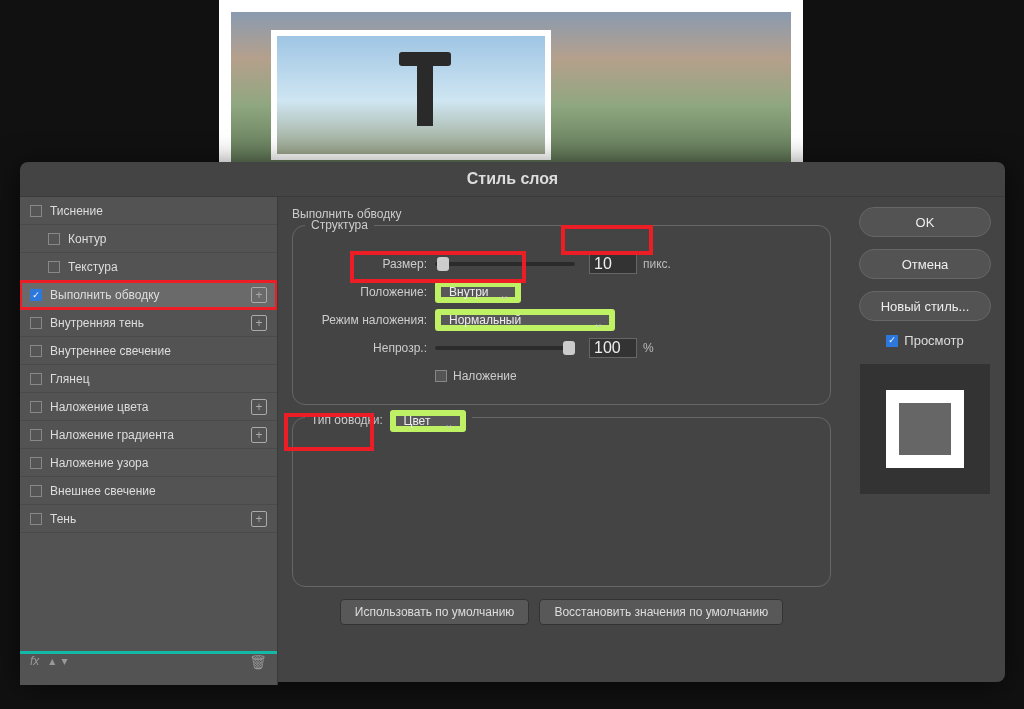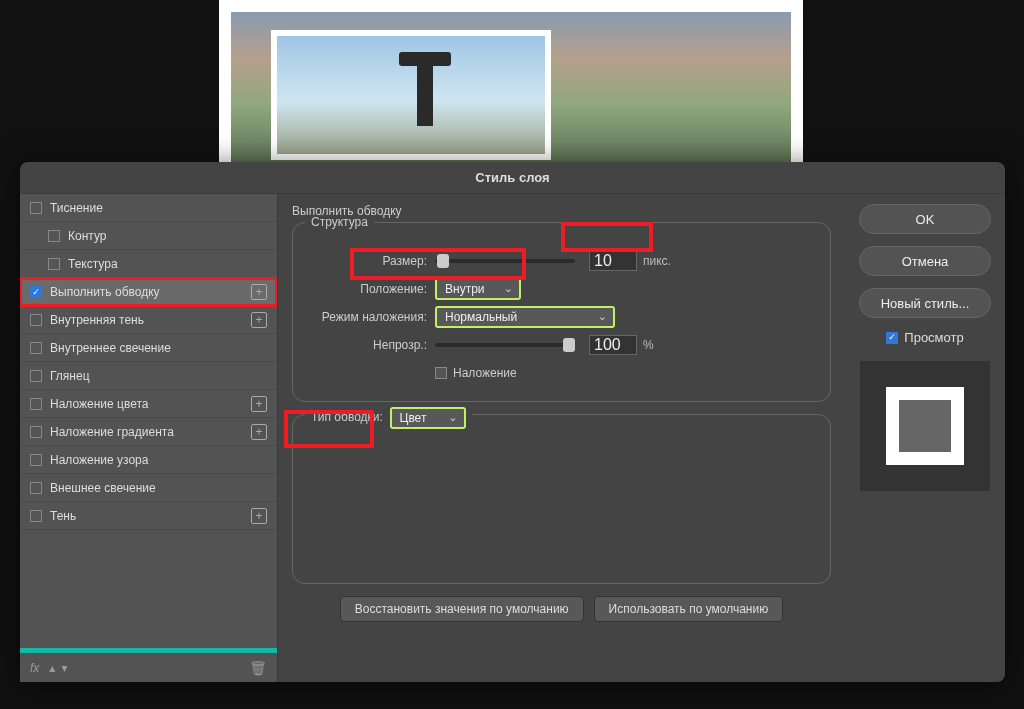--- a/index.html
+++ b/index.html
@@ -4,50 +4,50 @@
 <style>
   * { box-sizing: border-box; margin: 0; padding: 0; font-family: -apple-system, Arial, sans-serif; }
   body { background: #111; width: 1024px; height: 709px; overflow: hidden; position: relative; }
   
   .canvas-bg { position: absolute; top: 0; left: 219px; width: 584px; height: 180px; background: linear-gradient(180deg,#8a9bb0 0%,#b5a08c 30%,#8fa780 60%,#5a7050 100%); border: 12px solid #fff; }
   .canvas-bg .inner { position:absolute; top:18px; left:40px; width:280px; height:130px; background:linear-gradient(180deg,#9fc5e4 0%,#cfe6f2 55%,#9aa48a 100%); border:6px solid #fff; }
   .canvas-bg .statue { position:absolute; top:30px; left:140px; width:16px; height:60px; background:#2a2a2a; }
   .canvas-bg .statue::before { content:""; position:absolute; top:-14px; left:-18px; width:52px; height:14px; background:#2a2a2a; border-radius:3px; }
   
   .dialog-wrap { position:absolute; top:162px; left:20px; width:985px; height:520px; background:#444; border-radius:8px; box-shadow:0 4px 30px rgba(0,0,0,0.6); }
-  .dialog-title { text-align:center; color:#ddd; font-size:13px; font-weight:600; padding:8px 4px; border-bottom:1px solid #3a3a3a; }
+  .dialog-title { text-align:center; color:#ddd; font-size:16px; font-weight:600; padding:8px 4px; border-bottom:1px solid #3a3a3a; }
   
   .dialog-body { display:flex; height:calc(100% - 32px); }
   
   
   .side { width:258px; background:#535353; border-right:1px solid #3a3a3a; display:flex; flex-direction:column; }
   .side-list { flex:1; overflow:hidden; }
   .side-row { display:flex; align-items:center; height:28px; padding:0 10px; border-bottom:1px solid #4a4a4a; color:#ddd; font-size:12px; }
   .side-row.header { font-weight:500; }
   .side-row .add { margin-left:auto; width:16px; height:16px; border:1px solid #aaa; border-radius:2px; display:flex; align-items:center; justify-content:center; color:#aaa; font-size:12px; line-height:1; }
   .side-row .chk { width:12px; height:12px; border:1px solid #888; margin-right:8px; background:#555; display:inline-flex; align-items:center; justify-content:center; font-size:9px; color:#fff; }
   .side-row .indent { display:inline-block; width:18px; }
   .side-row.sel { background:#6a6a6a; }
   .redbox { outline:3px solid #ec1d25; outline-offset:-2px; }
   
-  .side-foot { height:34px; display:flex; align-items:center; padding:0 10px; border-top:5px solid #14b8a6; color:#999; font-size:12px; }
+  .side-foot { height:34px; display:flex; padding:0 10px; border-top:3px solid #14b8a6; color:#999; font-size:12px; }
   .side-foot .trash { margin-left:auto; font-size:14px; }
   
   
   .center { flex:1; padding:10px 14px; color:#ccc; font-size:12px; position:relative; }
   .sec-title { color:#ccc; font-size:12px; margin-bottom:4px; }
   .fieldset { border:1px solid #666; border-radius:13px; padding:10px 12px 14px 12px; margin-bottom:12px; }
   .fieldset .legend { position:relative; top:-18px; background:#444; display:inline-block; padding:0 6px; font-size:12px; color:#ccc; margin-bottom:-10px; }
   .frow { display:flex; align-items:center; height:28px; }
   .flabel { width:130px; text-align:right; padding-right:8px; color:#ccc; }
   .slider-track { flex:0 0 140px; height:4px; background:#2b2b2b; border-radius:2px; position:relative; margin-right:14px; }
   .slider-knob { position:absolute; top:-5px; width:12px; height:14px; background:#ccc; border-radius:3px; }
   .numfield { width:48px; height:20px; background:#333; border:1px solid #666; color:#eee; padding:0 4px; font-size:16px; }
   .unit { margin-left:6px; color:#bbb; }
-  .select { height:22px; background:#585858; border:2px solid #bef264; border-radius:3px; color:#eee; padding:0 20px 0 8px; font-size:12px; display:inline-flex; align-items:center; position:relative; }
+  .select { height:22px; background:#585858; border:6px solid #bef264; border-radius:3px; color:#eee; padding:0 20px 0 8px; font-size:12px; display:inline-flex; align-items:center; position:relative; }
   .select::after { content:"⌄"; position:absolute; right:6px; top:2px; color:#ccc; font-size:11px; }
   .chkbox { width:12px; height:12px; border:1px solid #888; background:#555; display:inline-block; margin-right:6px; vertical-align:middle; }
   .color-swatch { width:40px; height:22px; border:1px solid #000; background:#fff; display:inline-block; vertical-align:middle; }
   
   .btn-row { display:flex; justify-content:center; gap:10px; margin-top:6px; }
   .flatbtn { background:#585858; border:1px solid #333; border-radius:4px; color:#ddd; font-size:12px; padding:5px 14px; cursor:pointer; }
   
   .chart-redbox { position:absolute; border:4px solid #ec1d25; pointer-events:none; }
   
   
@@ -184,22 +184,22 @@
         </div>
       </div>
 
       <div class="fieldset" style="height:170px">
         <span class="legend"><span>Тип обводки:</span>&nbsp;&nbsp;<span class="select" style="width:76px;vertical-align:middle">
               <span>Цвет</span>
             </span></span>
       </div>
 
       <div class="btn-row">
+        <button class="flatbtn">Использовать по умолчанию</button>
         <button class="flatbtn">Восстановить значения по умолчанию</button>
-        <button class="flatbtn">Использовать по умолчанию</button>
       </div>
 
       <div class="chart-redbox" style="top:28px; left:283px; width:92px; height:30px"></div>
       <div class="chart-redbox" style="top:54px; left:72px; width:176px; height:32px"></div>
       <div class="chart-redbox" style="top:216px; left:6px; width:90px; height:38px"></div>
     </div>
 
     <div class="rcol">
       <button class="rbtn">OK</button>
       <button class="rbtn">Отмена</button>

